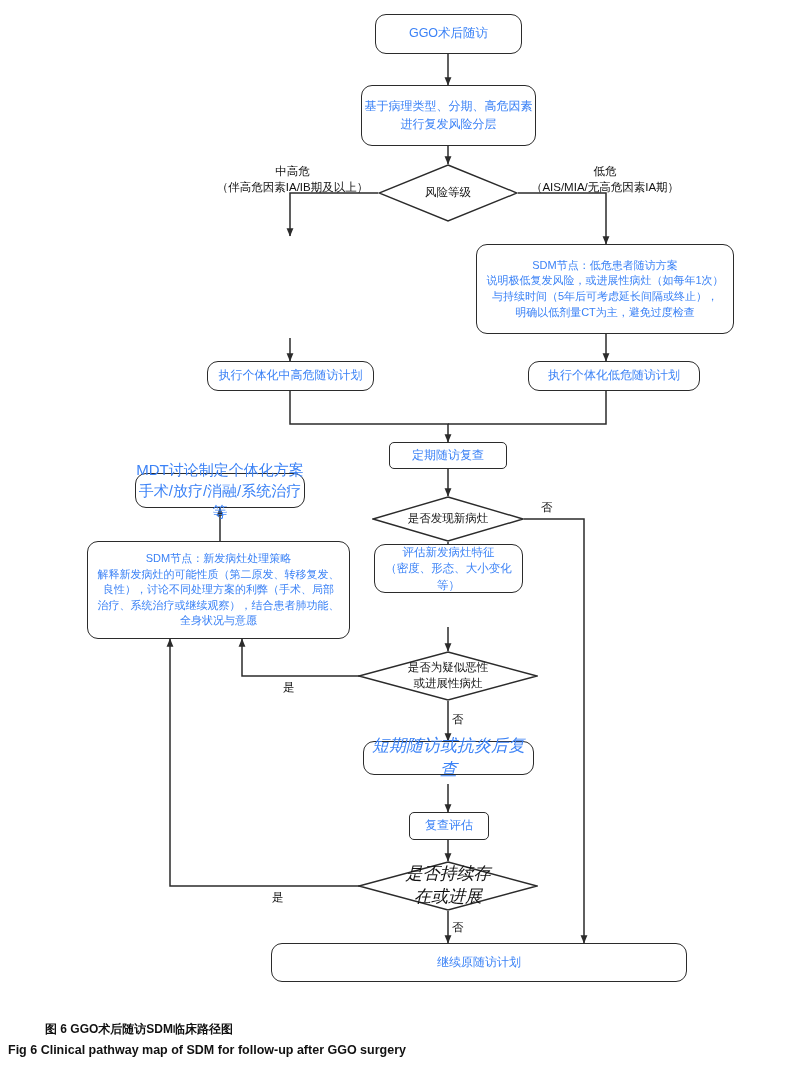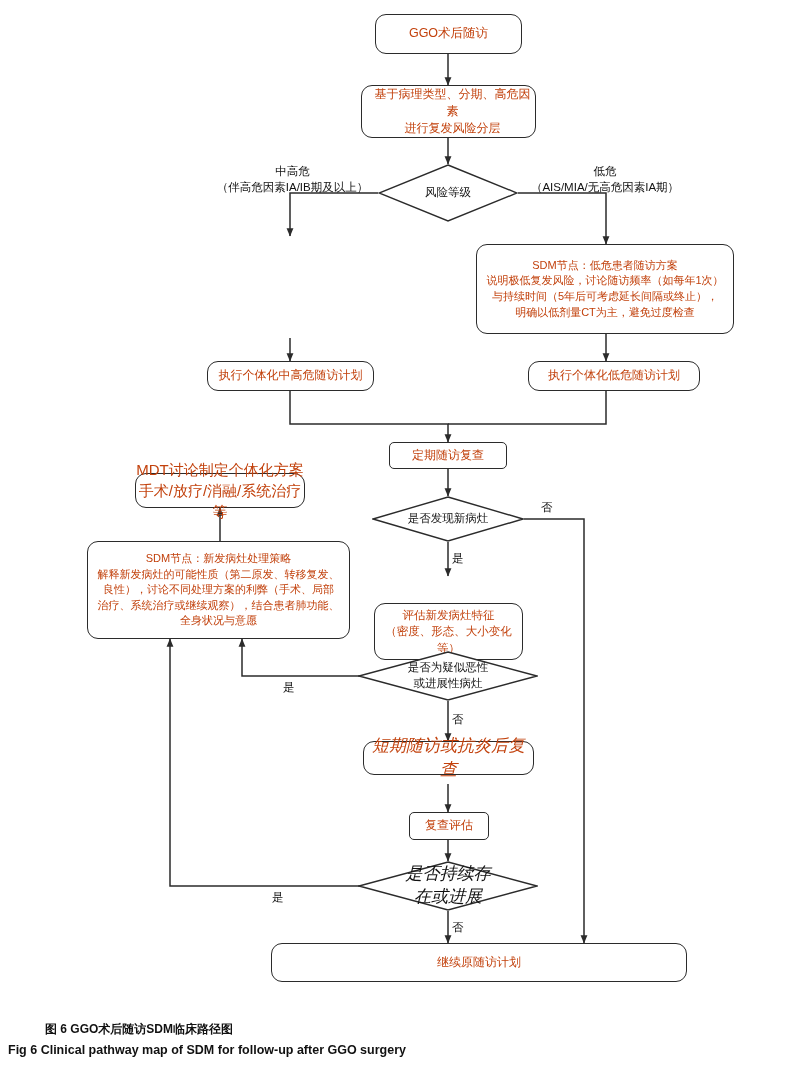--- a/index.html
+++ b/index.html
@@ -31,21 +31,21 @@
   .node {
     position: absolute;
     box-sizing: border-box;
     border: 1.3px solid #2b2b2b;
     background: #ffffff;
     display: flex;
     align-items: center;
     justify-content: center;
     text-align: center;
     line-height: 1.42;
-    color: #c2410c;
+    color: #3b82f6;
     white-space: pre-line;
   }
   .node.rounded  { border-radius: 11px; }
   .node.soft     { border-radius: 5px; }
 
   .diamond-wrap {
     position: absolute;
   }
   .diamond-label {
     position: absolute;
@@ -134,42 +134,42 @@
       <path d="M 372 886 L 170 886 L 170 639" marker-end="url(#arrow)"></path>
 
       <path d="M 448 911 L 448 943" marker-end="url(#arrow)"></path>
     </g>
   </svg>
 
   <div class="node rounded" style="left:375px; top:14px; width:147px; height:40px; font-size:12.5px;">
     <span>GGO术后随访</span>
   </div>
 
-  <div class="node rounded" style="left:361px; top:85px; width:175px; height:53px; font-size:12px;padding-left:8px;">
+  <div class="node rounded" style="left:361px; top:85px; width:175px; height:61px; font-size:12px;">
     <span>基于病理类型、分期、高危因素
 进行复发风险分层</span>
   </div>
 
   <div class="diamond-wrap" style="left:378px; top:164px; width:140px; height:58px;">
     <svg viewBox="0 0 140 58" width="140" height="58">
       <polygon points="70,1 139,29 70,57 1,29" fill="#ffffff" stroke="#2b2b2b" stroke-width="1.4"></polygon>
     </svg>
     <div class="diamond-label" style="font-size:11.5px;">风险等级</div>
   </div>
 
   <div class="branch-label" style="left:190px; top:163px; width:205px;">中高危
 （伴高危因素IA/IB期及以上）</div>
 
   <div class="branch-label" style="left:505px; top:163px; width:200px;">低危
 （AIS/MIA/无高危因素IA期）</div>
 
 
   <div class="node rounded" style="left:476px; top:244px; width:258px; height:90px; font-size:11px;">
     <span>SDM节点：低危患者随访方案
-说明极低复发风险，讨论随访频率（如每年1次）
+说明极低复发风险，或进展性病灶（如每年1次）
 与持续时间（5年后可考虑延长间隔或终止），
 明确以低剂量CT为主，避免过度检查</span>
   </div>
 
   <div class="node rounded" style="left:207px; top:361px; width:167px; height:30px; font-size:12px;">
     <span>执行个体化中高危随访计划</span>
   </div>
 
   <div class="node rounded" style="left:528px; top:361px; width:172px; height:30px; font-size:12px;text-align:right;">
     <span>执行个体化低危随访计划</span>
@@ -195,21 +195,21 @@
   </div>
 
   <div class="node rounded" style="left:87px; top:541px; width:263px; height:98px; font-size:11px;">
     <span>SDM节点：新发病灶处理策略
 解释新发病灶的可能性质（第二原发、转移复发、
 良性），讨论不同处理方案的利弊（手术、局部
 治疗、系统治疗或继续观察），结合患者肺功能、
 全身状况与意愿</span>
   </div>
 
-  <div class="node rounded" style="left:374px; top:603px; width:149px; height:57px; font-size:11.5px;">
+  <div class="node rounded" style="left:374px; top:544px; width:149px; height:49px; font-size:11.5px;">
     <span>评估新发病灶特征
 （密度、形态、大小变化等）</span>
   </div>
 
   <div class="diamond-wrap" style="left:358px; top:651px; width:180px; height:50px;">
     <svg viewBox="0 0 180 50" width="180" height="50">
       <polygon points="90,1 179,25 90,49 1,25" fill="#ffffff" stroke="#2b2b2b" stroke-width="1.4"></polygon>
     </svg>
     <div class="diamond-label" style="font-size:11.5px;">是否为疑似恶性
 或进展性病灶</div>

